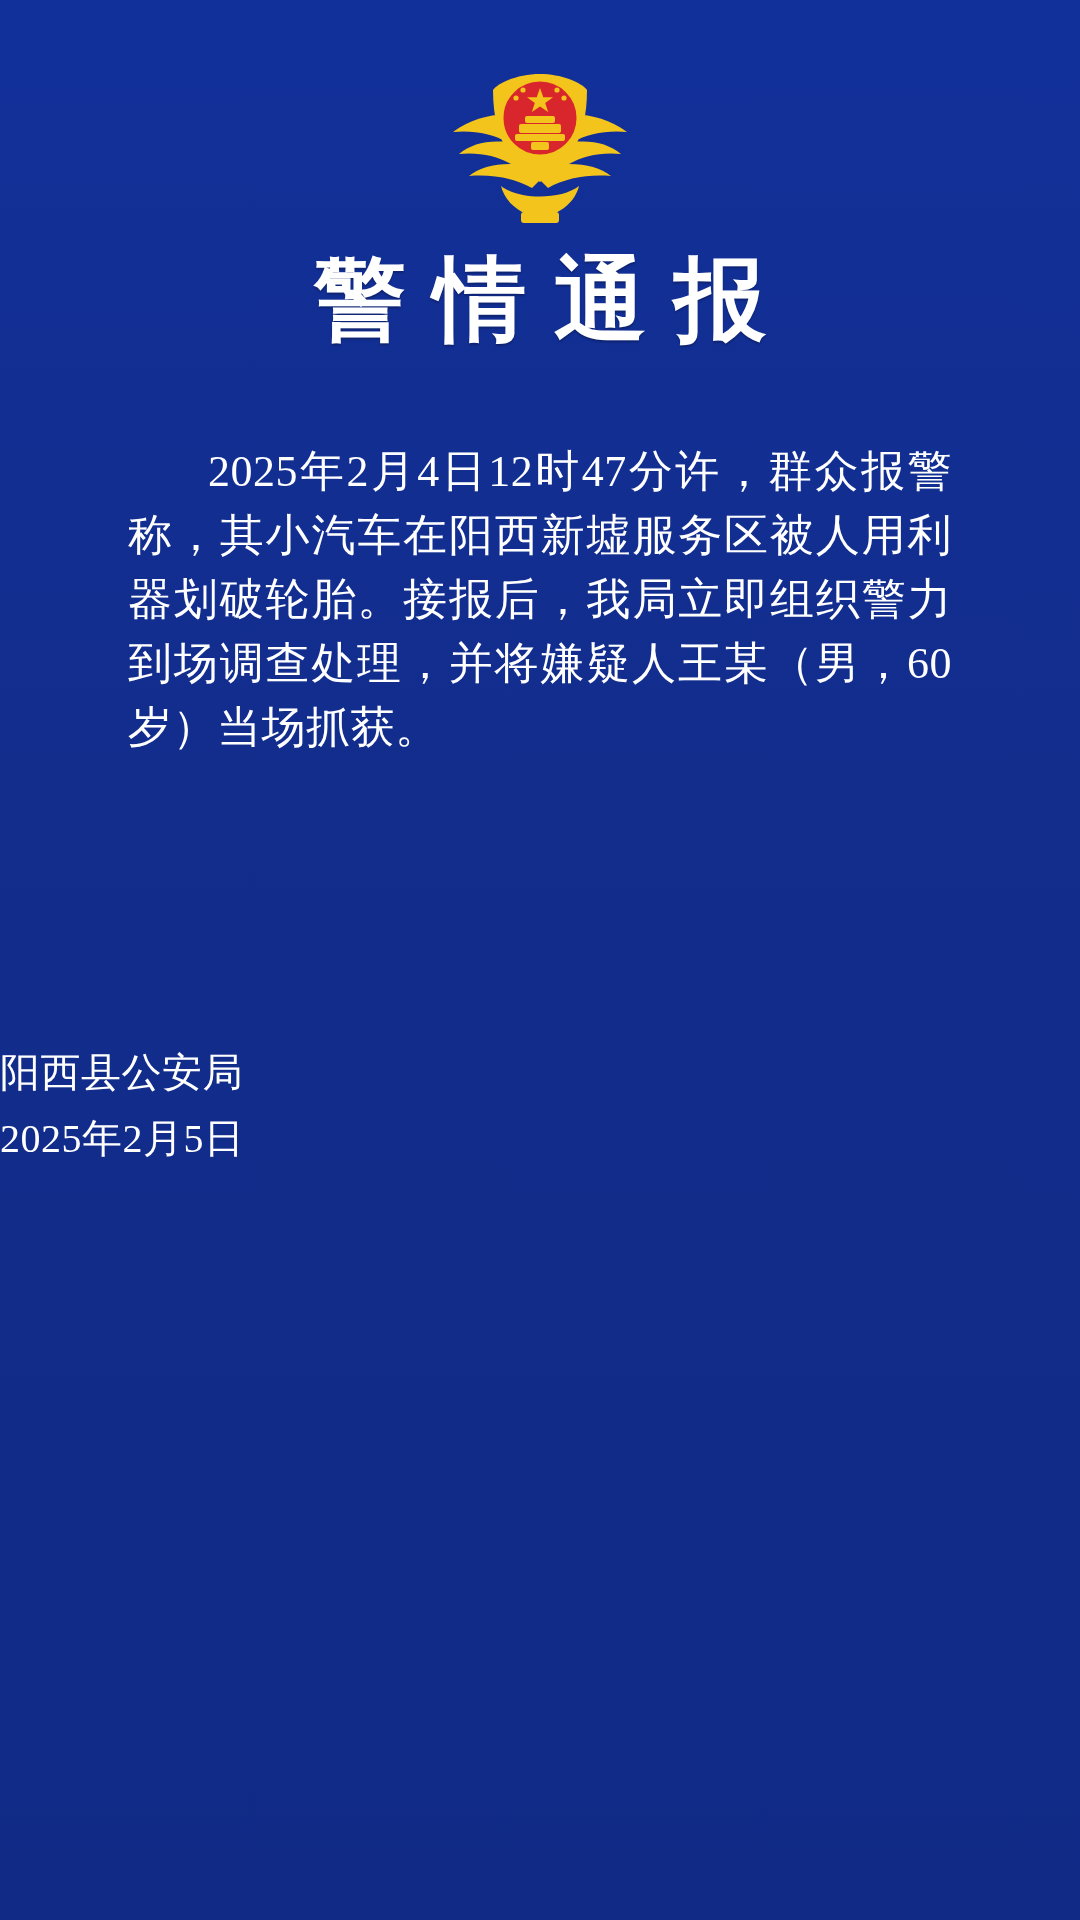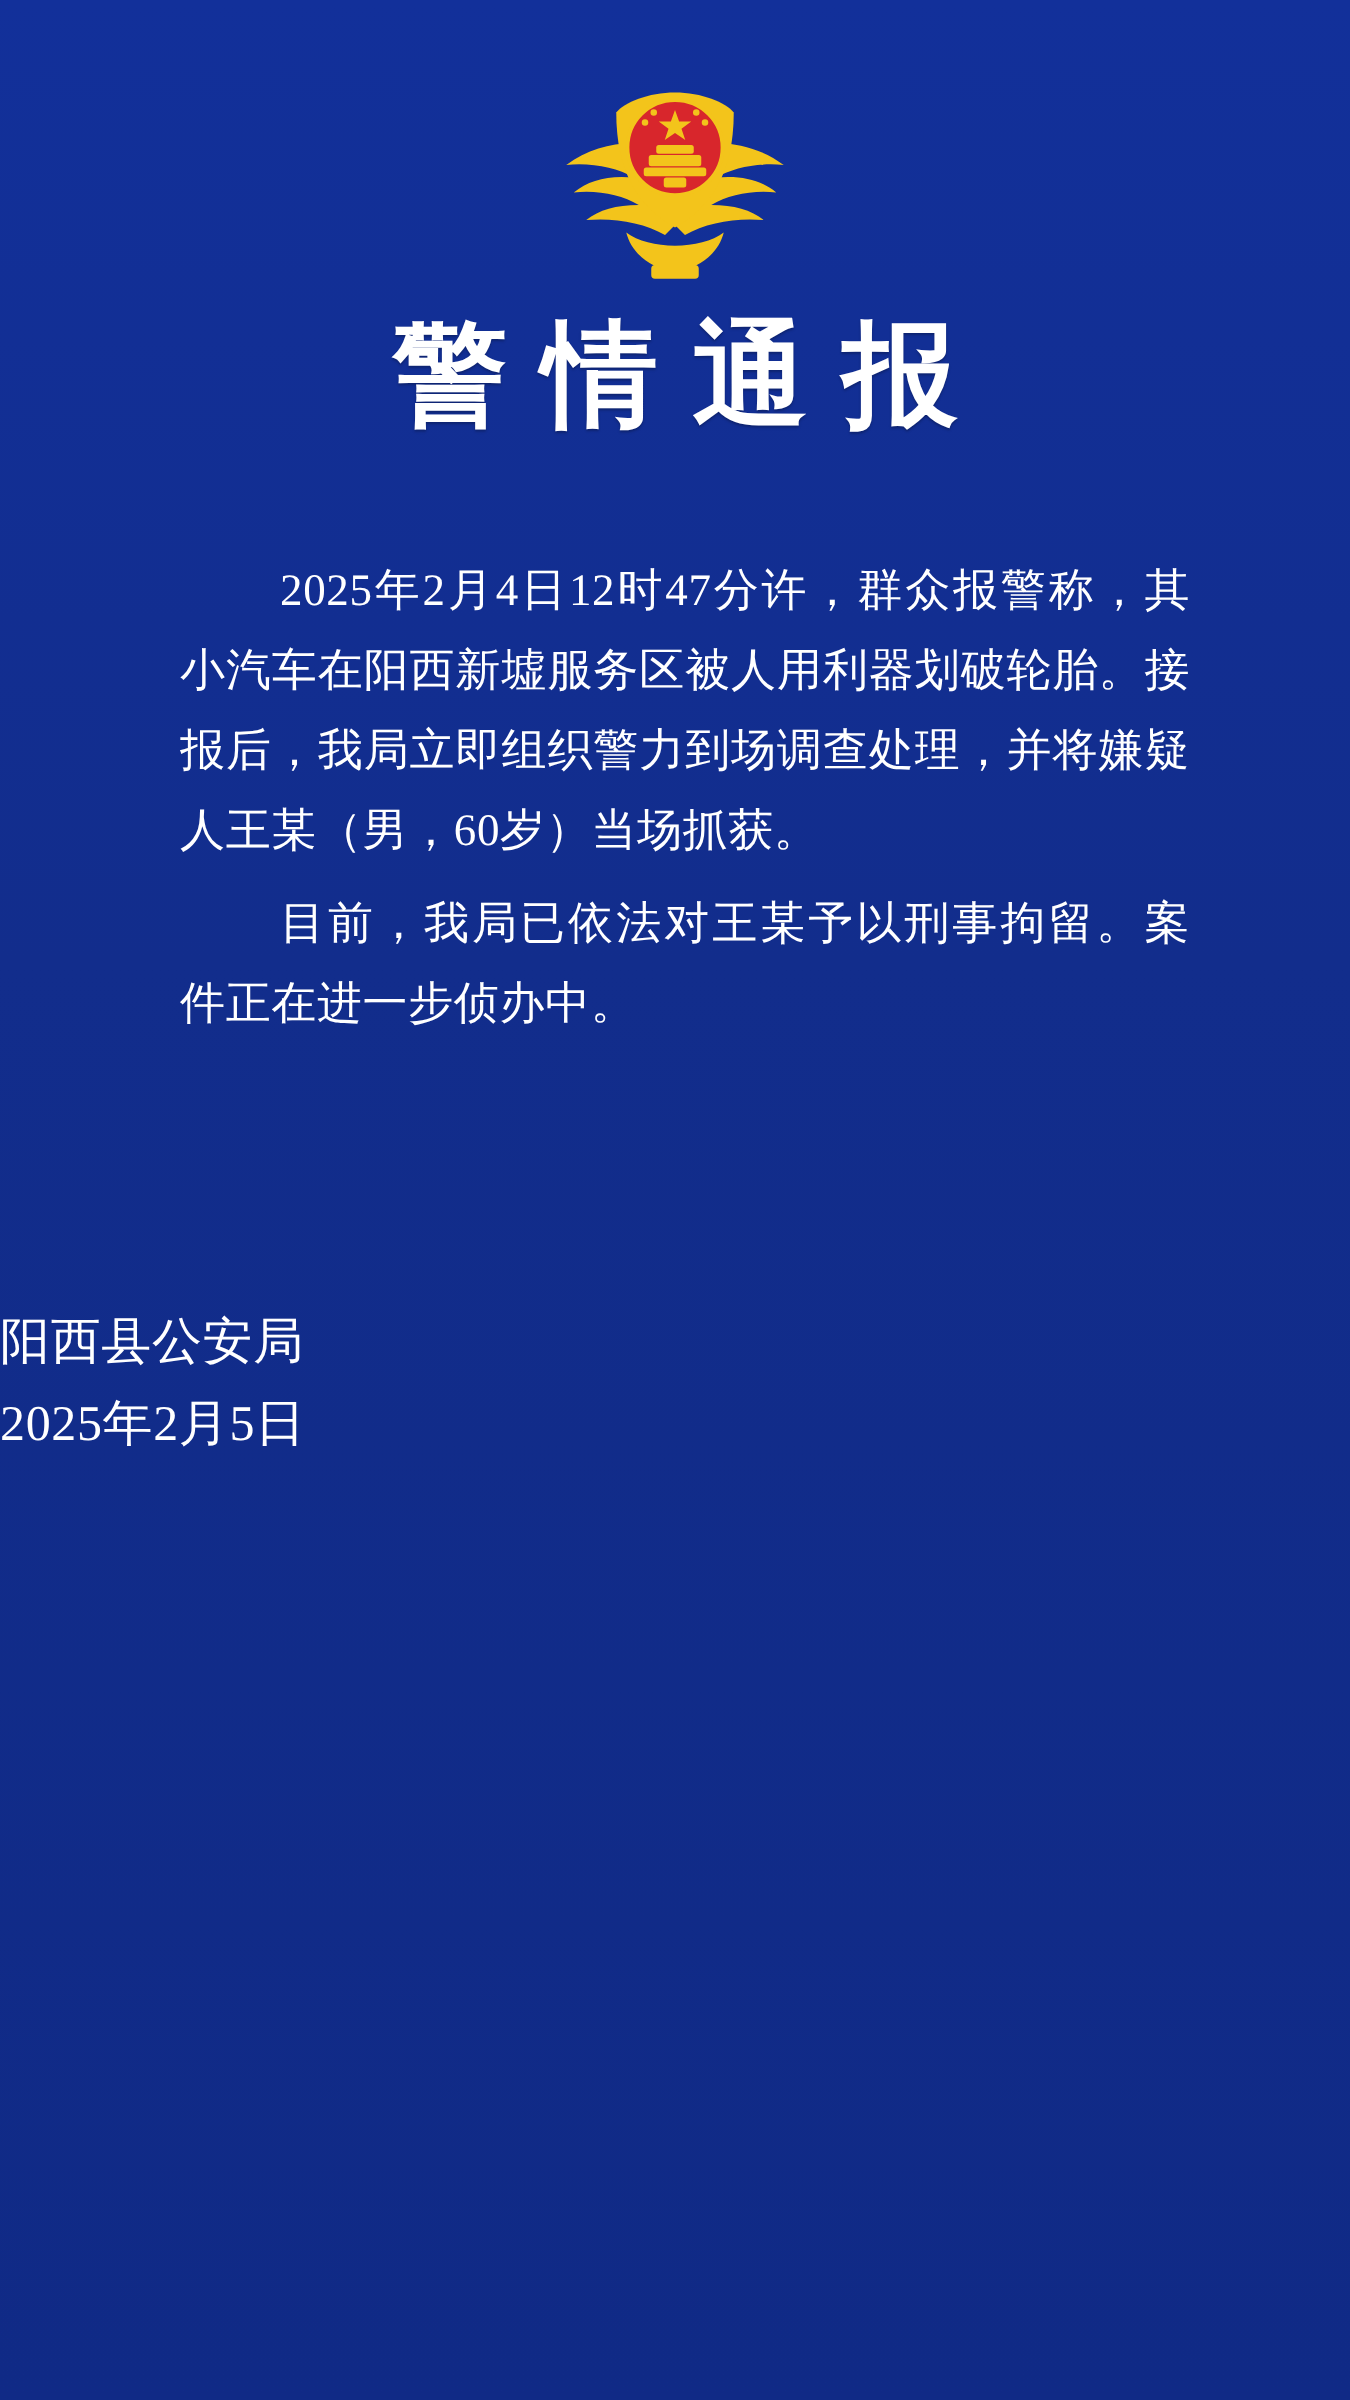--- a/index.html
+++ b/index.html
@@ -51,26 +51,26 @@
     text-shadow: 0 2px 2px rgba(0,0,0,0.25);
   }
   
   .body-text {
     position: absolute;
     top: 440px;
     left: 128px;
     width: 824px;
   }
   .para {
-    font-size: 36px;
+    font-size: 44px;
     line-height: 64px;
     text-indent: 80px;
     text-align: justify;
     text-justify: inter-ideograph;
-    margin: 0 0 10px 16px;
+    margin: 0 0 10px 0;
     letter-spacing: 0.5px;
   }
   
   .signature {
     position: absolute;
     top: 1040px;
     left: 0;
     width: 100%;
     padding-right: 260px;
     box-sizing: border-box;
@@ -127,21 +127,20 @@
           <circle cx="129" cy="38" r="2.6"></circle>
         </g>
       </svg>
     </div>
   </div>
 
   <div class="title">警情通报</div>
 
   <div class="body-text">
     <p class="para">2025年2月4日12时47分许，群众报警称，其小汽车在阳西新墟服务区被人用利器划破轮胎。接报后，我局立即组织警力到场调查处理，并将嫌疑人王某（男，60岁）当场抓获。</p>
-    <p class="para">目前，我局已依法对王某予以刑事拘留。案件正在进一步侦办中。</p>
   </div>
 
   <div class="signature">
     <div class="sign-dept">阳西县公安局</div>
     <div class="sign-date">2025年2月5日</div>
   </div>
 
 </div>
 
 </body></html>

